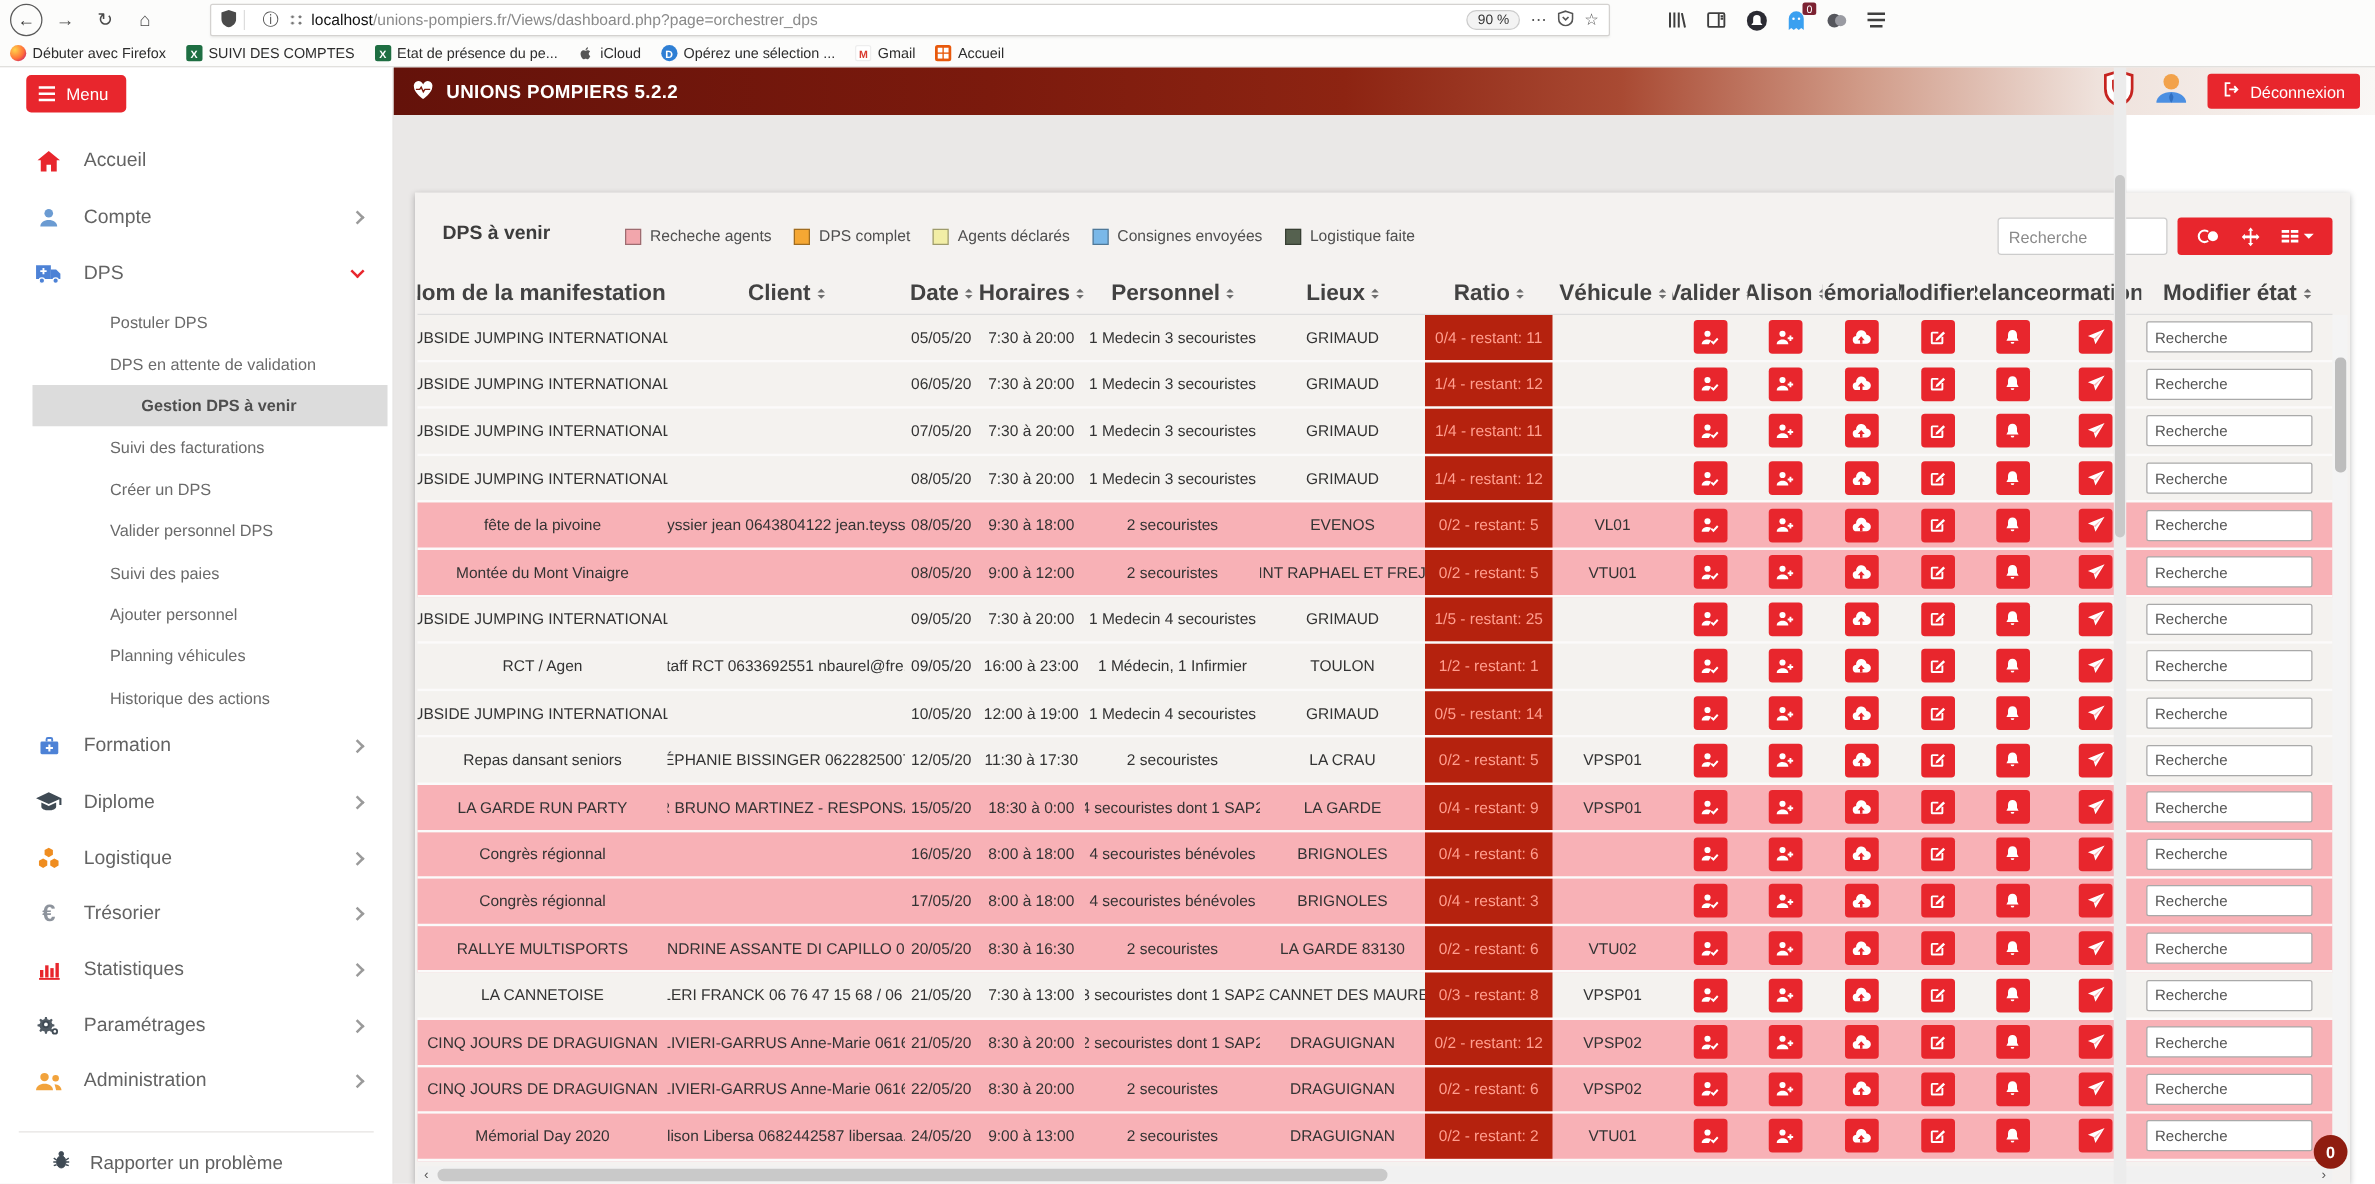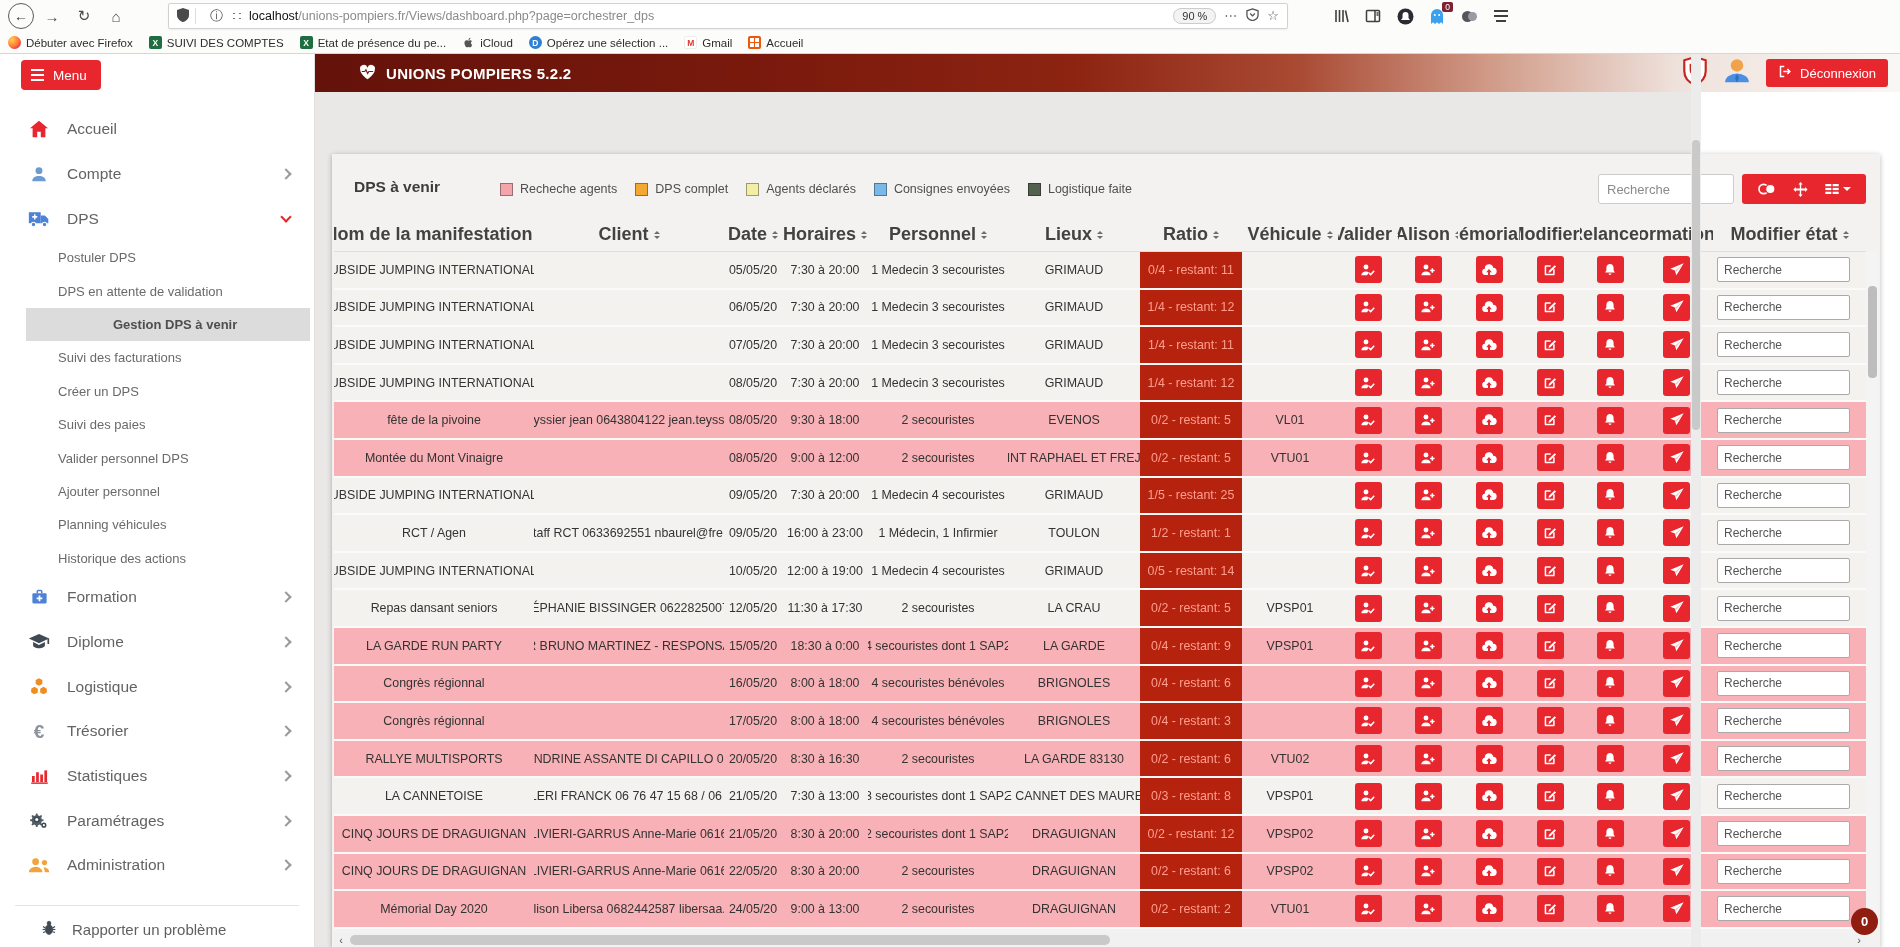--- a/index.html
+++ b/index.html
@@ -45,28 +45,28 @@
   .menu-btn { position:absolute; left:21px; top:6px; width:80px; height:30px; background:#e8262d; border-radius:4px; color:#fff; display:flex; align-items:center; gap:9px; padding-left:10px; font-size:13.5px; cursor:pointer; }
   .menu-btn .bars { display:flex; flex-direction:column; gap:3px; }
   .menu-btn .bars i { width:13px; height:2px; background:#fff; }
   .nav { position:absolute; top:52px; left:0; right:0; }
   .nav-item { height:45px; display:flex; align-items:center; position:relative; cursor:pointer; }
   .nav-item .nico { width:26px; margin-left:26px; margin-right:15px; display:flex; justify-content:center; }
   .nav-item .nlabel { font-size:15.5px; color:#636363; }
   .chev { position:absolute; right:24px; width:8px; height:8px; border-right:2px solid #9a9a9a; border-bottom:2px solid #9a9a9a; transform:rotate(-45deg); }
   .chev.down { transform:rotate(45deg); border-color:#e8262d; margin-top:-4px; }
   .subnav { }
-  .sub-item { height:33.4px; display:flex; align-items:center; padding-left:58px; font-size:13px; color:#6a6a6a; cursor:pointer; }
+  .sub-item { height:33.4px; display:flex; align-items:center; padding-left:88px; font-size:13px; color:#6a6a6a; cursor:pointer; }
   .sub-item.active { background:#dcdcdc; font-weight:bold; color:#4e4e4e; margin:0 4px 0 26px; padding-left:87px; }
   .side-divider { position:absolute; left:15px; right:15px; top:851px; border-top:1px solid #e6e4e2; }
   .side-footer { position:absolute; left:40px; top:865px; display:flex; align-items:center; gap:14px; font-size:15px; color:#5f5f5f; cursor:pointer; }
 
   
   .appbar { position:absolute; left:315px; top:0; width:1585px; height:38px;
-    background:linear-gradient(90deg,#64120a 0%,#7b1a0d 30%,#8d2412 48%,#a94a33 62%,#d09a87 74%,#efe2dc 86%,#f9f7f5 100%); display:flex; align-items:center;padding-left:29px; }
+    background:linear-gradient(90deg,#64120a 0%,#7b1a0d 30%,#8d2412 48%,#a94a33 62%,#d09a87 74%,#efe2dc 86%,#f9f7f5 100%); display:flex; align-items:center; }
   .appbar-title { display:flex; align-items:center; gap:9px; margin-left:14px; color:#fff; font-size:15px; font-weight:bold; letter-spacing:.3px; }
   .appbar-right { margin-left:auto; display:flex; align-items:center; gap:14px; margin-right:12px; }
   .logout-btn { background:#e8262d; border-radius:3px; color:#fff; font-size:13px; height:28px; display:flex; align-items:center; gap:7px; padding:0 12px; cursor:pointer; }
 
   
   .panel { position:absolute; left:332px; top:100px; width:1548px; height:794px; background:#f4f2f0; box-shadow:0 1px 5px rgba(0,0,0,.28); }
   .panel-title { position:absolute; left:22px; top:24px; font-size:15.5px; font-weight:bold; color:#3c3c3c; }
   .legend { position:absolute; left:168px; top:28px; display:flex; align-items:center; gap:18px; }
   .legend-item { display:flex; align-items:center; gap:7px; font-size:12.5px; color:#4f4f4f; }
   .legend-sq { width:13px; height:13px; border:1px solid rgba(0,0,0,.35); }
@@ -278,23 +278,23 @@
   <div class="sub-item">Postuler DPS</div>
 
   <div class="sub-item">DPS en attente de validation</div>
 
   <div class="sub-item active">Gestion DPS à venir</div>
 
   <div class="sub-item">Suivi des facturations</div>
 
   <div class="sub-item">Créer un DPS</div>
 
+  <div class="sub-item">Valider personnel DPS</div>
+
   <div class="sub-item">Suivi des paies</div>
-
-  <div class="sub-item">Valider personnel DPS</div>
 
   <div class="sub-item">Ajouter personnel</div>
 
   <div class="sub-item">Planning véhicules</div>
 
   <div class="sub-item">Historique des actions</div>
 </div>
   <div class="nav-item" style="height: 44.7px;">
     <span class="nico">
             <svg width="19" height="18" viewBox="0 0 24 24" fill="#4d82d6">

